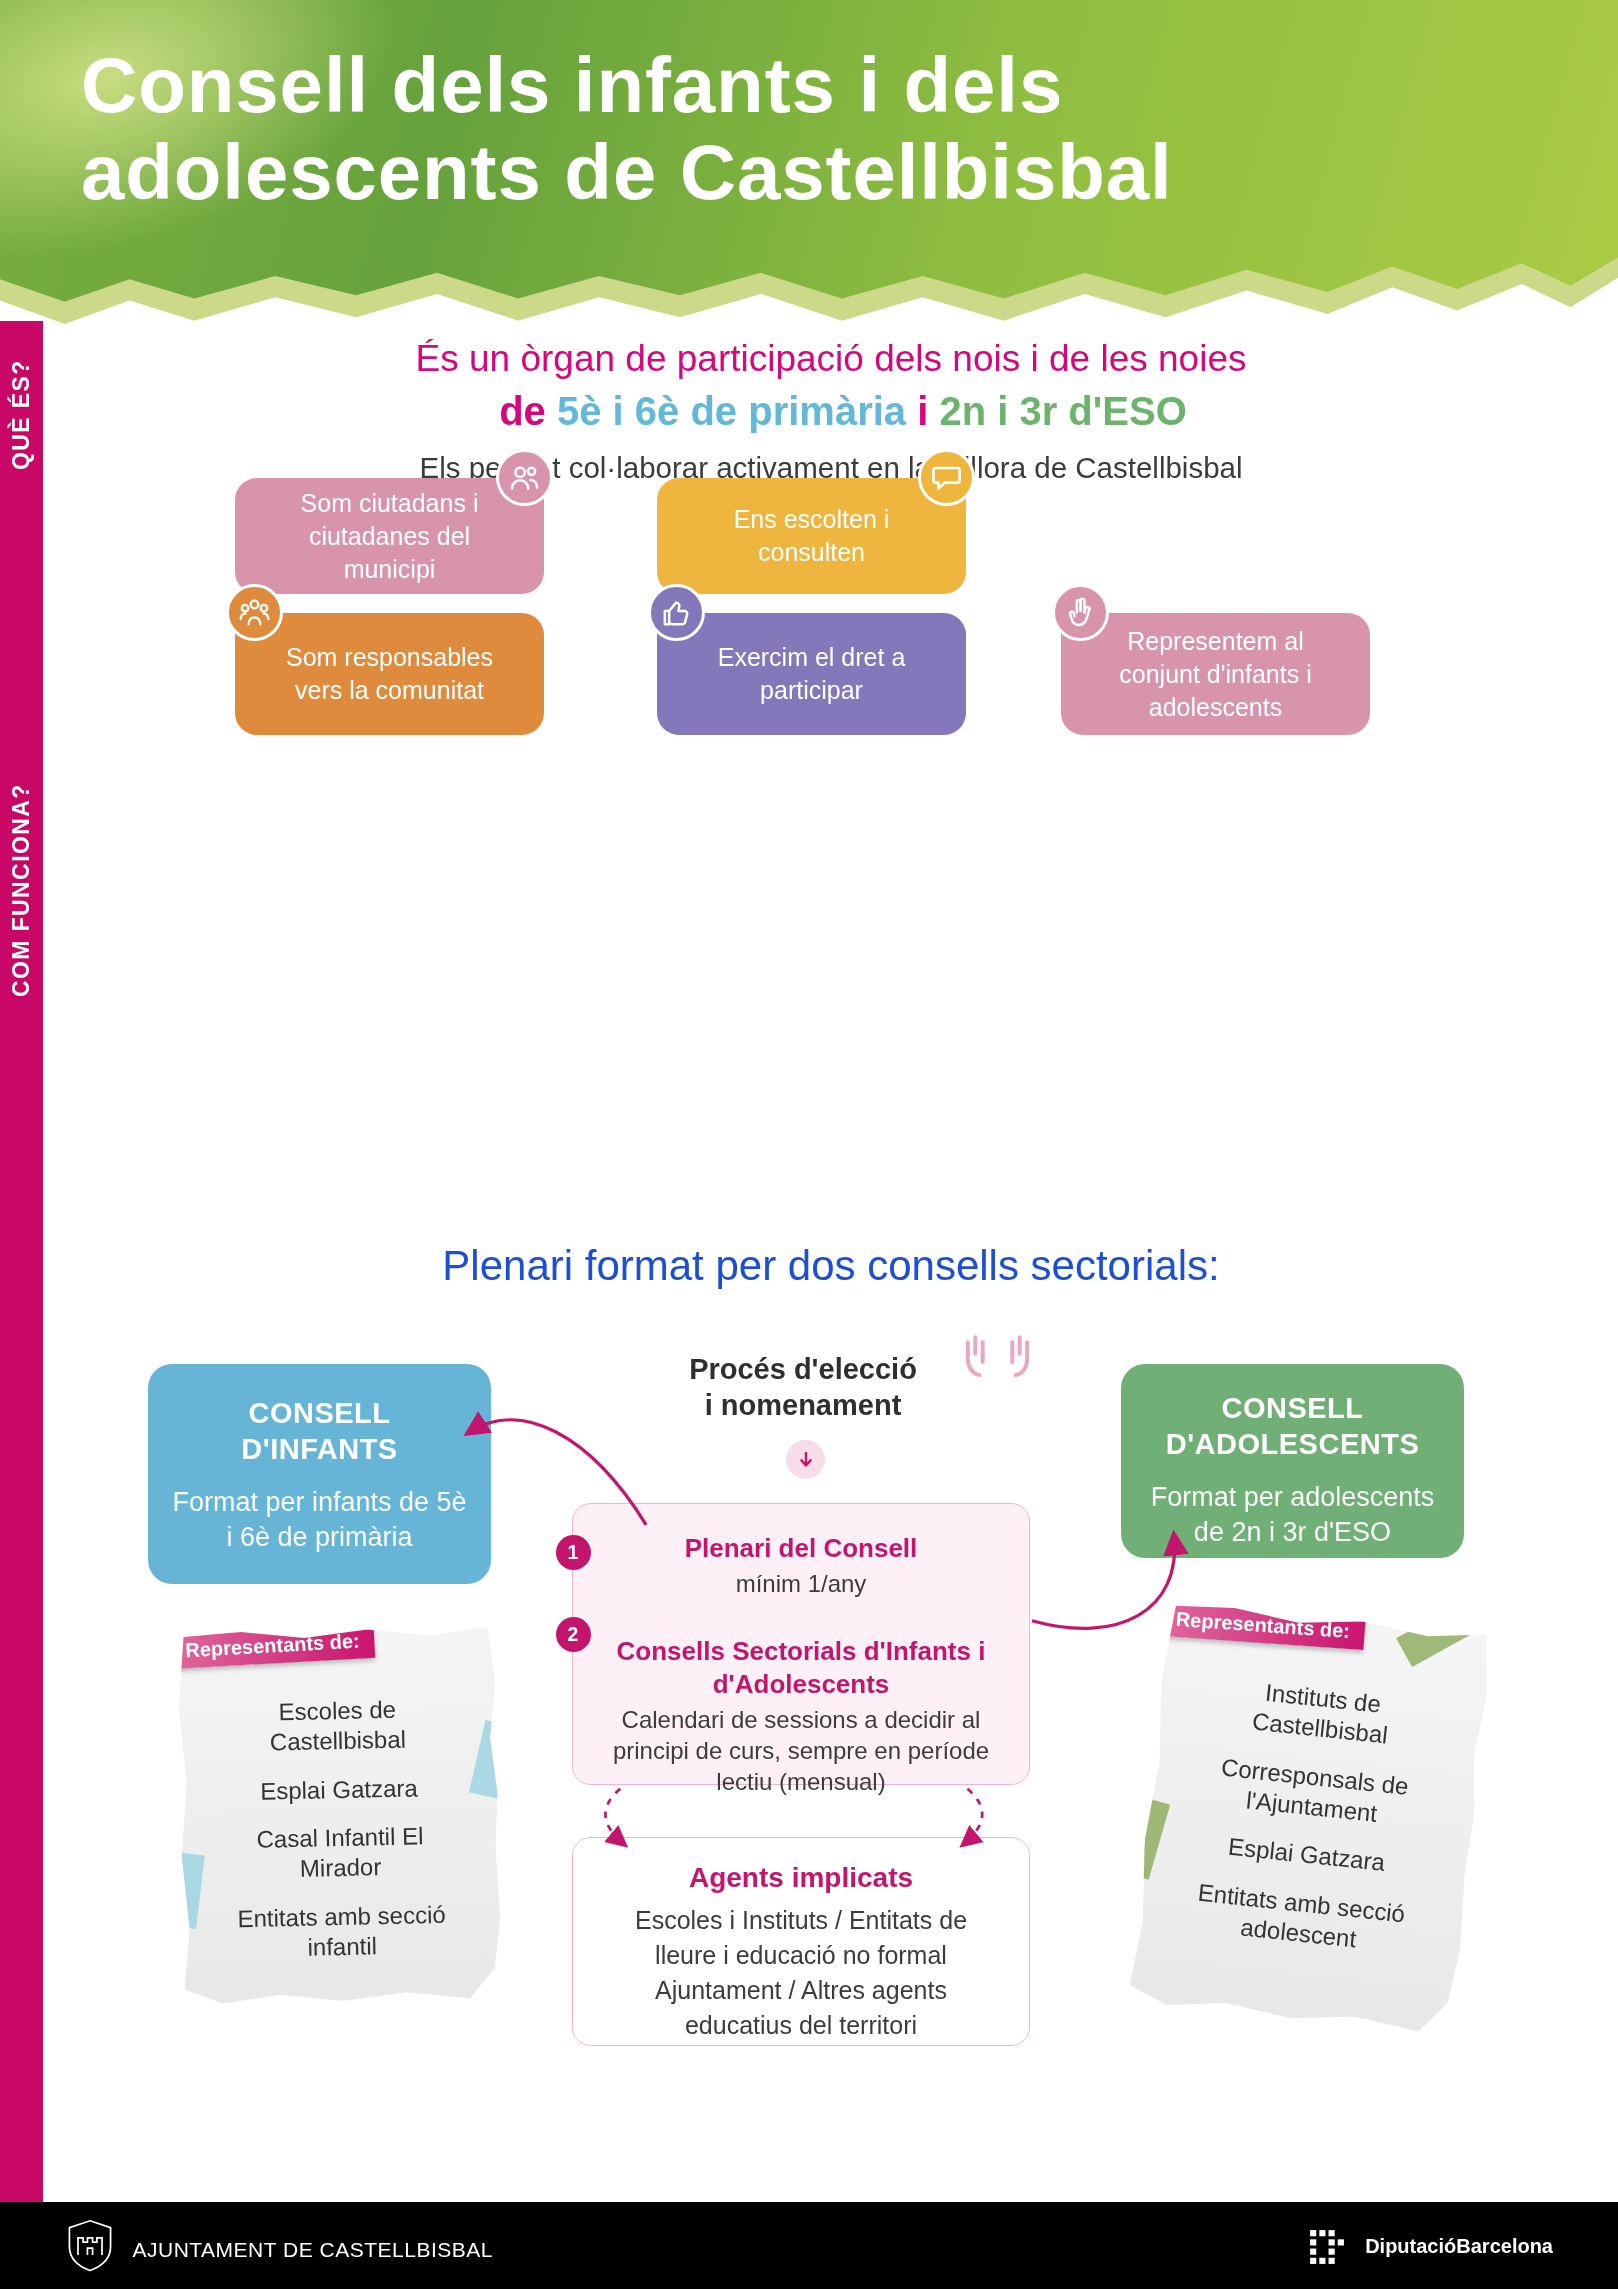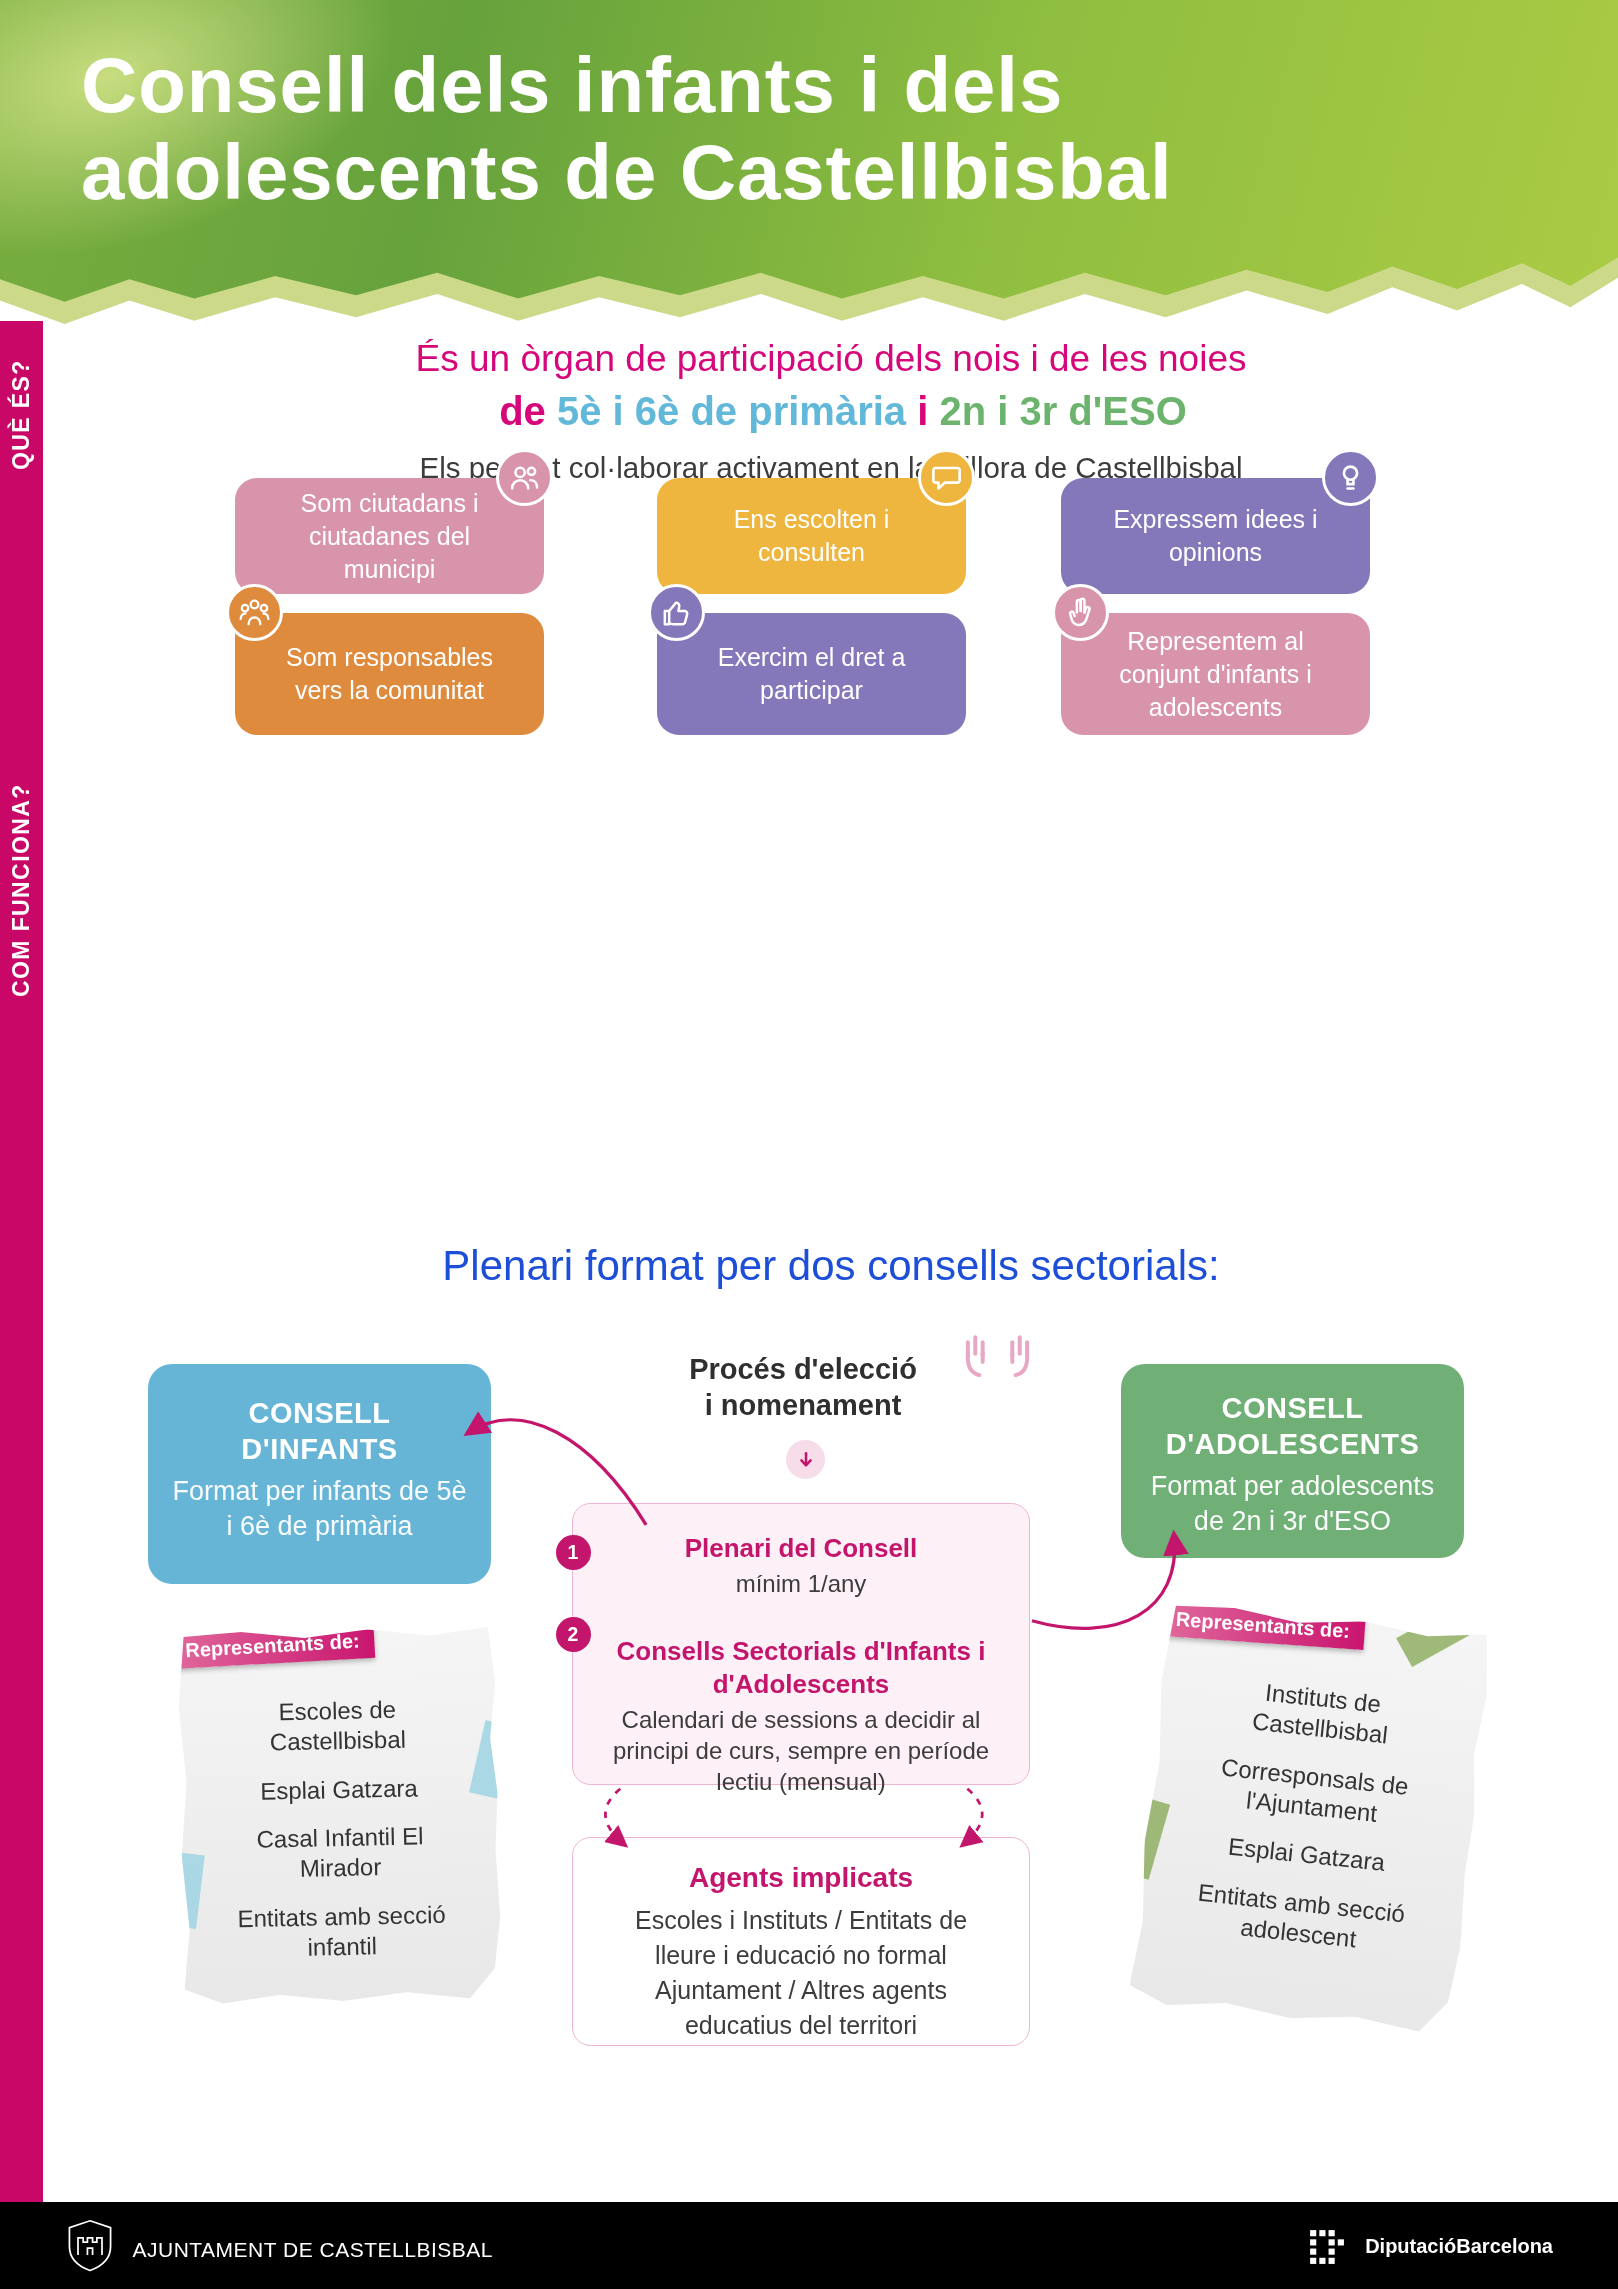--- a/index.html
+++ b/index.html
@@ -57,21 +57,21 @@
   .icon-tr { top:-29.5px; right:-9.2px; }
   .icon-tl { top:-29.5px; left:-9.2px; }
   .c-pink { background:#d894ab; } .c-yellow { background:#eeb63f; }
   .c-purple { background:#8478ba; } .c-orange { background:#df8b3e; }
 
   
   .how-heading { position:absolute; top:1242px; left:43px; right:0; text-align:center; font-size:42px; color:#1d4ed8; }
 
   .side-box { position:absolute; border-radius:24px; color:#fff; text-align:center; padding:31px 24px 0; }
   .side-box .bt { font-weight:bold; font-size:29px; line-height:1.25; letter-spacing:0.5px; }
-  .side-box .bb { font-size:27px; line-height:1.3; margin-top:6px; color:rgba(255,255,255,.96); }
+  .side-box .bb { font-size:27px; line-height:1.3; margin-top:17px; color:rgba(255,255,255,.96); }
   .box-infants { left:148px; top:1364px; width:343px; height:220px; background:#66b5d6; }
   .box-adol   { left:1121px; top:1364px; width:343px; height:194px; background:#70b077; padding-top:26px; }
 
   .process-title { position:absolute; top:1351px; left:646px; width:314px; text-align:center; font-weight:bold; font-size:29px; color:#2f2f2f; line-height:1.25; }
   .hands { position:absolute; top:1329px; left:958px; width:79px; height:55px; }
   .down-circle {
     position:absolute; top:1440px; left:786px; width:39px; height:39px; border-radius:50%;
     background:#f7dcea; display:flex; align-items:center; justify-content:center;
   }
   .down-circle svg { width:20px; height:20px; }
@@ -162,30 +162,20 @@
           <circle cx="16.8" cy="7.8" r="2.5"></circle>
           <path d="M16 13.8c2.8 0 4.6 2 4.6 5"></path>
         </svg>
     </span>
   </div>
   <div class="card c-yellow" style="left:657px;top:478px;width:309px;height:116px;">
     <span>Ens escolten i consulten</span>
     <span class="card-icon icon-tr c-yellow">
       <svg viewBox="0 0 24 24" fill="none" stroke="#fff" stroke-width="1.8" stroke-linejoin="round">
           <path d="M4.5 5.5h15A1.5 1.5 0 0 1 21 7v7a1.5 1.5 0 0 1-1.5 1.5H11l-4.5 4v-4h-2A1.5 1.5 0 0 1 3 14V7a1.5 1.5 0 0 1 1.5-1.5z"></path>
-        </svg>
-    </span>
-  </div>
-  <div class="card c-purple" style="left:1061px;top:478px;width:309px;height:116px;">
-    <span>Expressem idees i opinions</span>
-    <span class="card-icon icon-tr c-purple">
-      <svg viewBox="0 0 24 24" fill="none" stroke="#fff" stroke-width="1.8" stroke-linecap="round">
-          <circle cx="12" cy="9" r="4.5"></circle>
-          <path d="M10 13.5v3h4v-3"></path>
-          <path d="M10 19.5h4"></path>
         </svg>
     </span>
   </div>
 
   <div class="card c-orange" style="left:235px;top:613px;width:309px;height:122px;">
     <span>Som responsables vers la comunitat</span>
     <span class="card-icon icon-tl c-orange">
       <svg viewBox="0 0 24 24" fill="none" stroke="#fff" stroke-width="1.6" stroke-linecap="round">
           <circle cx="12" cy="6.5" r="2.6"></circle>
           <circle cx="5.5" cy="9" r="2.2"></circle>

